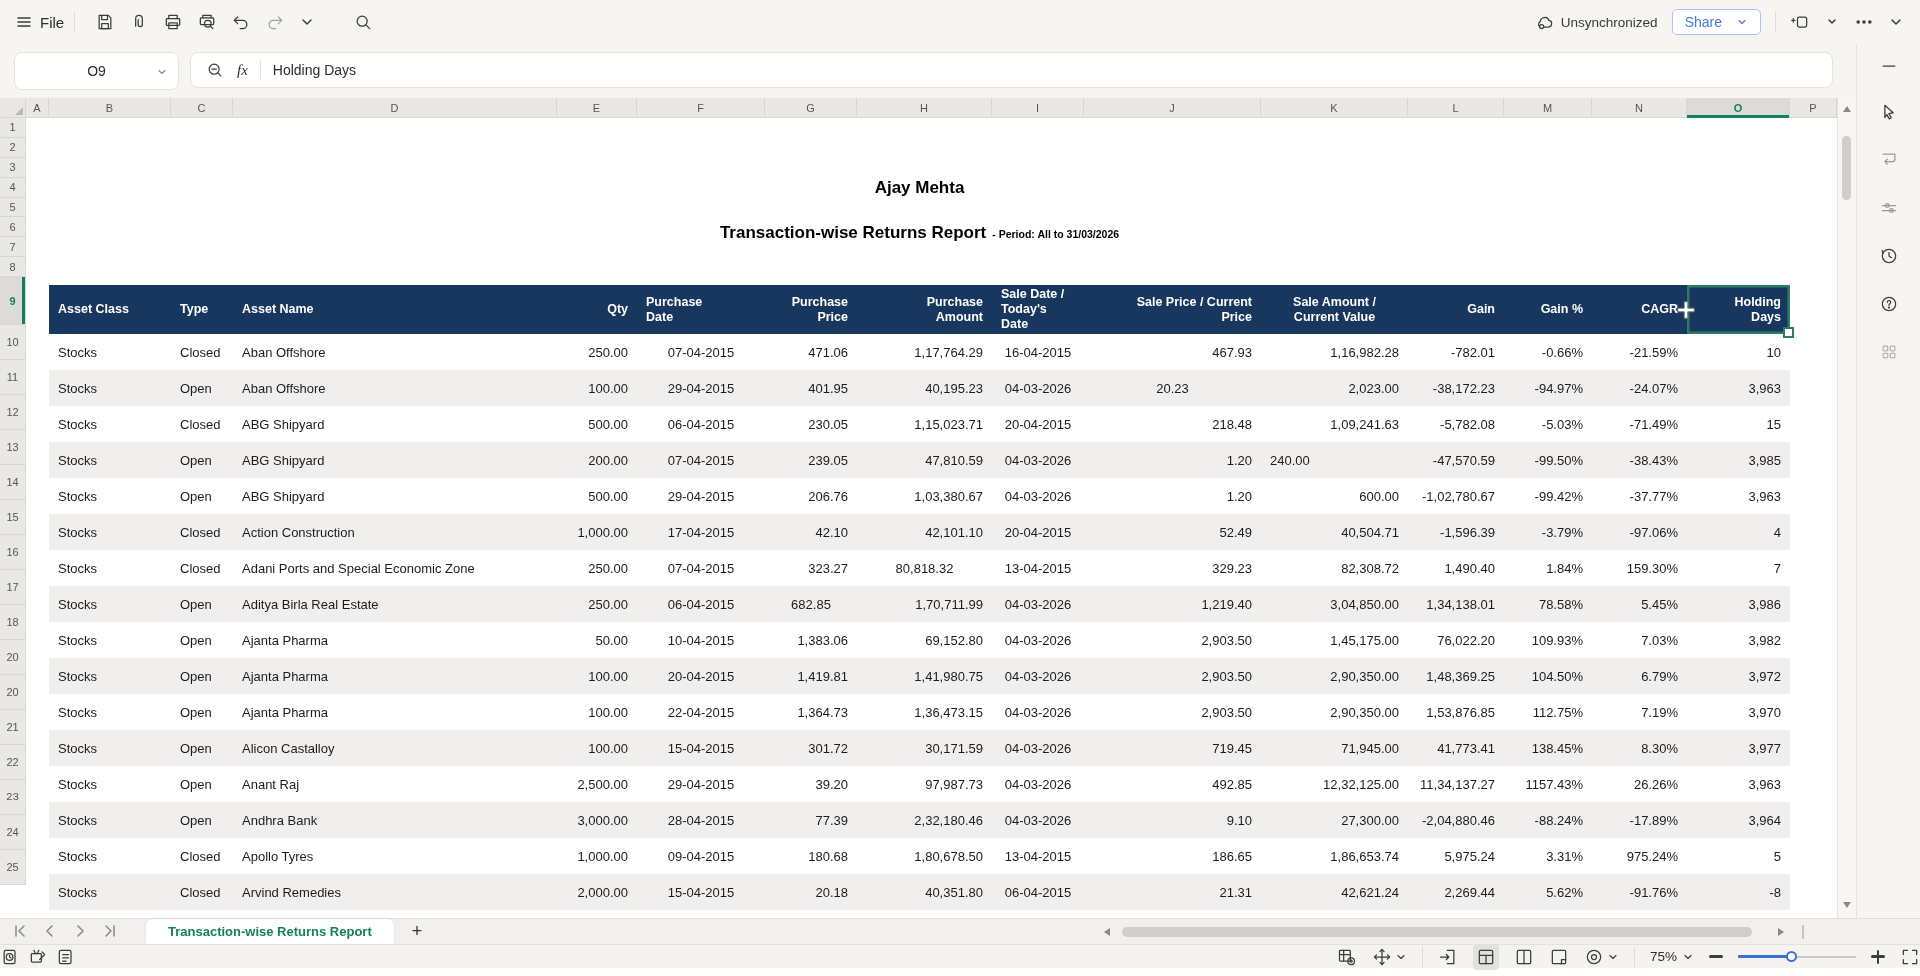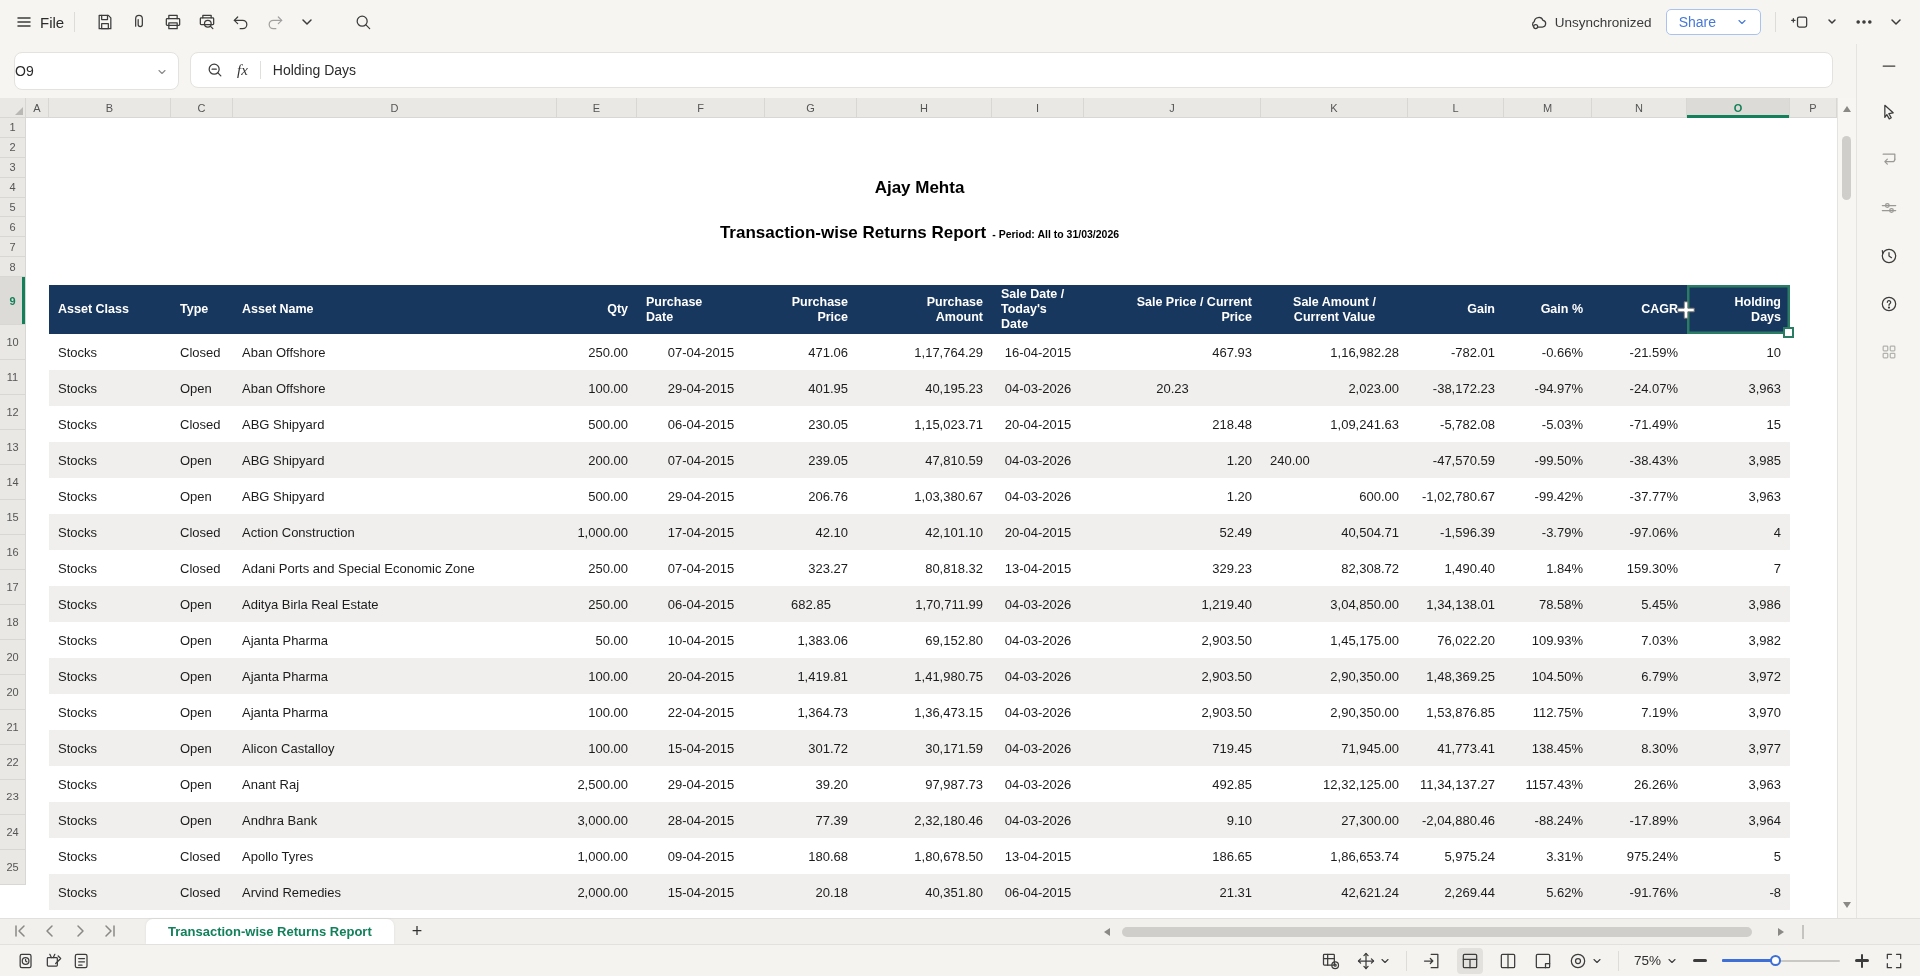--- a/index.html
+++ b/index.html
@@ -13,27 +13,27 @@
   
   .menubar{position:absolute;top:0;left:0;width:100%;height:44px;background:#f6f5f2;display:flex;align-items:center;padding:0 16px;box-sizing:border-box;gap:10px;}
   .filegrp{display:flex;align-items:center;gap:8px;font-size:15px;}
   .toolicons{display:flex;align-items:center;gap:14px;margin-left:10px;}
   .menu-tabs{display:flex;gap:38px;margin-left:42px;font-size:15px;align-items:center;height:44px;}
   .mtab{position:relative;height:44px;display:flex;align-items:center;color:#333;cursor:default;}
   .mtab.active{color:#12805a;font-weight:bold;}
   .mtab.active::after{content:"";position:absolute;left:0;right:0;bottom:4px;height:3px;background:#12805a;border-radius:2px;}
   .mb-right{margin-left:auto;display:flex;align-items:center;gap:14px;}
   .syncgrp{display:flex;align-items:center;gap:6px;font-size:13.5px;color:#3a3a3a;}
-  .sharebtn{display:flex;align-items:center;gap:20px;border:1px solid #a9c2ef;border-radius:5px;background:#fff;
+  .sharebtn{display:flex;align-items:center;gap:14px;border:1px solid #a9c2ef;border-radius:5px;background:#fff;
             color:#4678d9;font-size:14px;padding:4px 12px;}
 
   
   .formularow{position:absolute;top:44px;left:0;width:100%;height:54px;background:#f6f5f2;}
   .namebox{position:absolute;left:14px;top:8px;width:163px;height:36px;background:#fff;border:1px solid #e4e2de;border-radius:8px;
-           display:flex;align-items:center;font-size:14px;}
+           display:flex;align-items:center;justify-content:center;font-size:14px;}
   .namebox .chev{position:absolute;right:10px;top:13px;}
   .fxbox{position:absolute;left:190px;top:8px;width:1643px;height:36px;background:#fff;border:1px solid #e4e2de;border-radius:8px;
          display:flex;align-items:center;padding:0 14px;box-sizing:border-box;gap:12px;font-size:14px;}
   .fxlabel{font-style:italic;font-family:"Liberation Serif","DejaVu Serif",serif;font-size:15px;color:#333;}
   .fxdiv{width:1px;height:18px;background:#e0dfdb;}
 
   
   .workspace{position:absolute;top:98px;left:0;width:1856px;height:820px;background:#fff;}
   .corner{position:absolute;left:0;top:0;width:26px;height:20px;background:#e9e8e5;border-right:1px solid #d8d7d3;border-bottom:1px solid #d8d7d3;box-sizing:border-box;}
   .corner i{position:absolute;right:2px;bottom:2px;width:0;height:0;border-left:8px solid transparent;border-bottom:8px solid #b9b8b4;}
@@ -76,22 +76,22 @@
             font-size:13px;font-weight:bold;color:#12805a;box-shadow:0 0 3px rgba(0,0,0,.08);}
   .addsheet{margin-left:18px;font-size:18px;color:#333;height:26px;display:flex;align-items:center;}
   .hscroll{position:absolute;left:1104px;top:0;height:26px;display:flex;align-items:center;gap:10px;}
   .htrack{width:648px;height:10px;border-radius:5px;position:relative;}
   .hthumb{position:absolute;left:2px;top:0;height:10px;width:630px;background:#cfceca;border-radius:5px;}
   .tri-left{width:0;height:0;border-top:4.5px solid transparent;border-bottom:4.5px solid transparent;border-right:6px solid #8a8986;}
   .tri-right{width:0;height:0;border-top:4.5px solid transparent;border-bottom:4.5px solid transparent;border-left:6px solid #8a8986;}
   .hdivider{width:2px;height:14px;background:#c5c4c0;margin-left:8px;}
 
   
-  .statusbar{position:absolute;top:944px;left:0;width:100%;height:32px;background:#f4f3f0;border-top:1px solid #e2e1dd;box-sizing:border-box;
-             display:flex;align-items:center;padding:0 16px;gap:8px;}
+  .statusbar{position:absolute;top:944px;left:0;width:100%;height:24px;background:#f4f3f0;border-top:1px solid #e2e1dd;box-sizing:border-box;
+             display:flex;align-items:center;padding:0 0;gap:8px;}
   .sb-right{margin-left:auto;display:flex;align-items:center;gap:15px;}
   .sb-btn{display:flex;align-items:center;justify-content:center;padding:3px;border-radius:4px;}
   .sb-btn.active{background:#e2e1dd;}
   .zoomlabel{font-size:13.5px;color:#2e2e2e;display:flex;align-items:center;gap:5px;}
   .zminus{width:14px;height:2.5px;background:#3c3c3c;border-radius:2px;}
   .zslider{width:118px;height:12px;position:relative;display:flex;align-items:center;}
   .zslider .trk{position:absolute;left:0;right:0;height:2px;background:#c9c8c4;border-radius:1px;}
   .zslider .fill{position:absolute;left:0;width:54px;height:2.5px;background:#3d6fd7;border-radius:1px;}
   .zslider .knob{position:absolute;left:48px;width:11px;height:11px;border-radius:50%;background:#fff;border:2px solid #3d6fd7;box-sizing:border-box;}
   .zplus{position:relative;width:14px;height:14px;}
@@ -397,21 +397,21 @@
               <td style="text-align: right;">-97.06%</td>
               <td style="text-align: right;">4</td>
             </tr>
             <tr>
               <td style="text-align: left;">Stocks</td>
               <td style="text-align: left;">Closed</td>
               <td style="text-align: left;">Adani Ports and Special Economic Zone</td>
               <td style="text-align: right;">250.00</td>
               <td style="text-align: center;">07-04-2015</td>
               <td style="text-align: right;">323.27</td>
-              <td style="text-align: right; margin-top: 30px;">80,818.32</td>
+              <td style="text-align: center; margin-top: 30px;">80,818.32</td>
               <td style="text-align: center;">13-04-2015</td>
               <td style="text-align: right;">329.23</td>
               <td style="text-align: right;">82,308.72</td>
               <td style="text-align: right;">1,490.40</td>
               <td style="text-align: right;">1.84%</td>
               <td style="text-align: right;">159.30%</td>
               <td style="text-align: right;">7</td>
             </tr>
             <tr>
               <td style="text-align: left;">Stocks</td>

